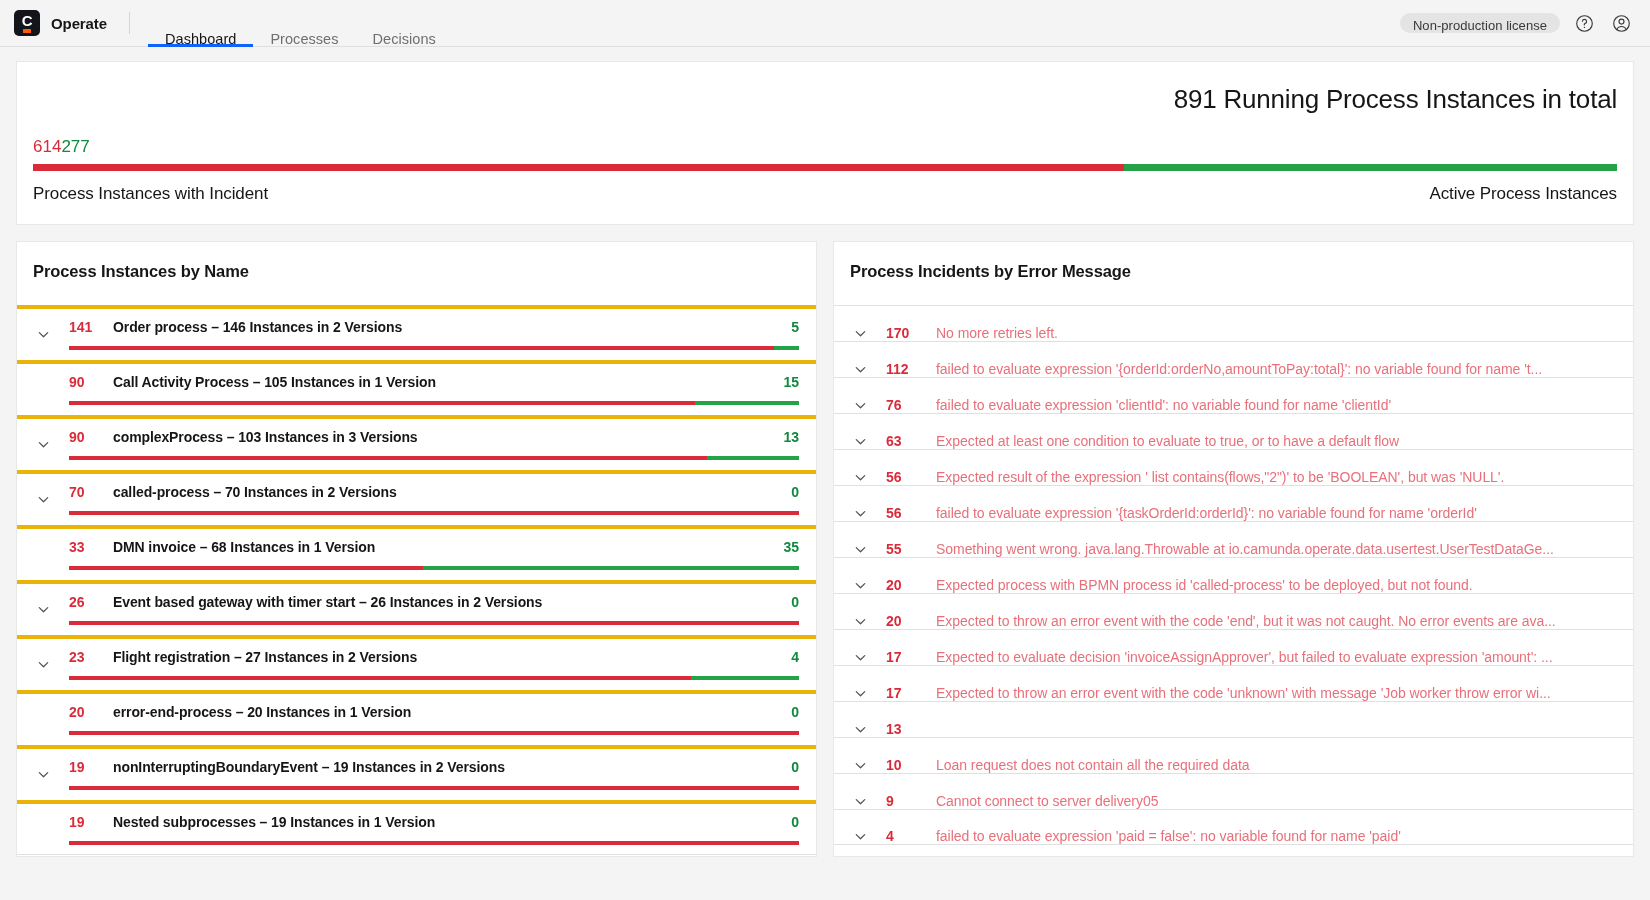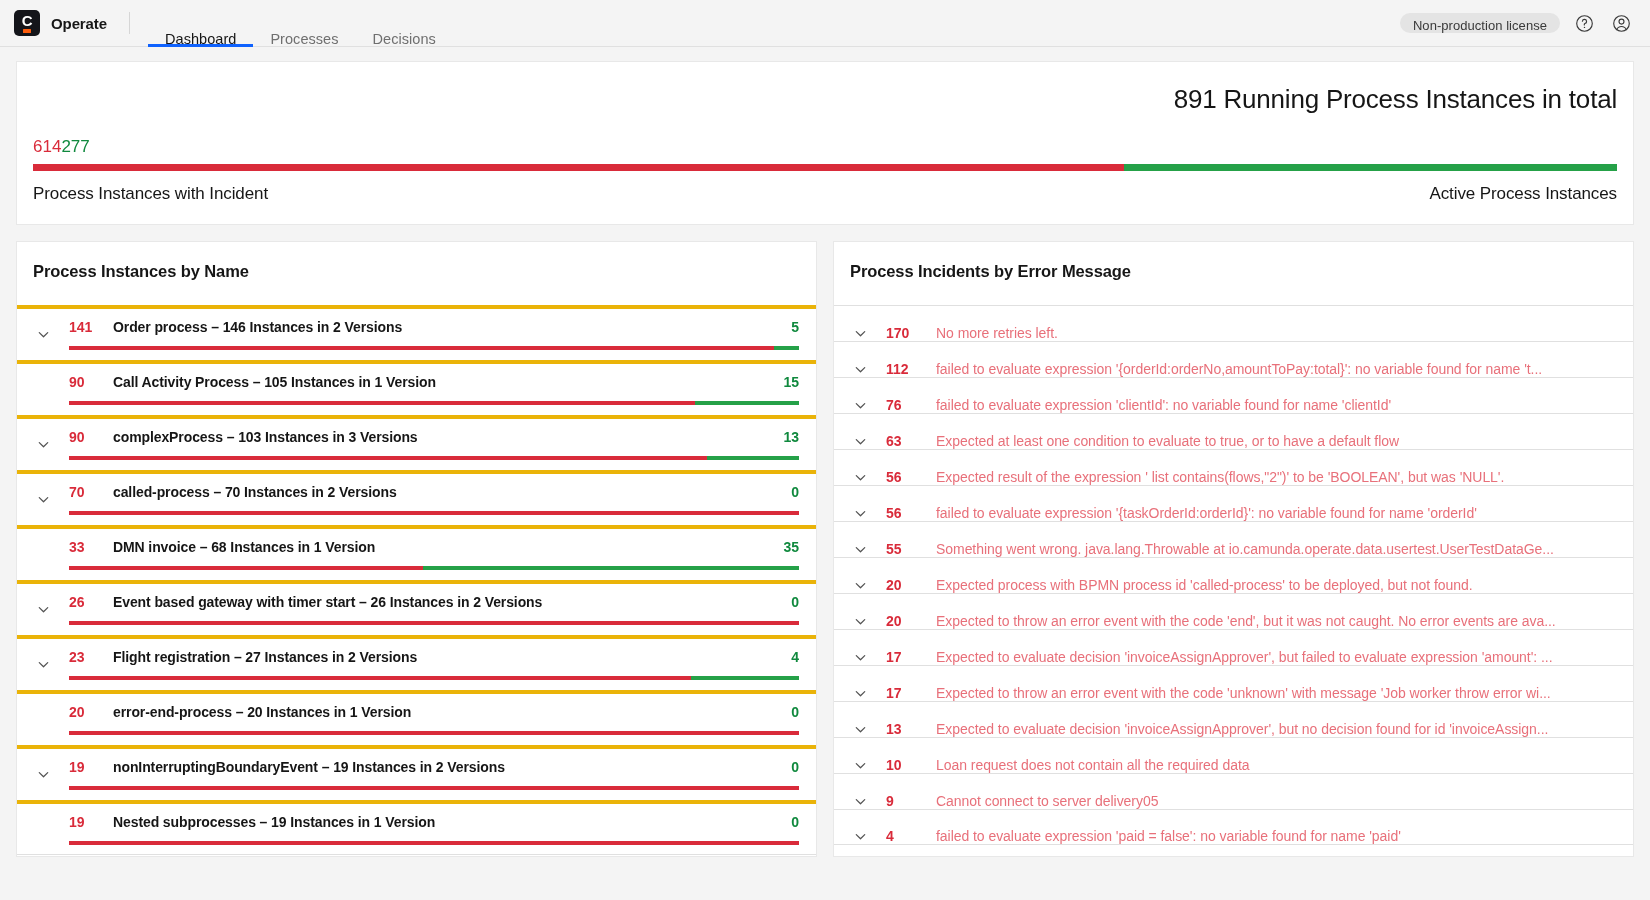--- a/index.html
+++ b/index.html
@@ -514,21 +514,20 @@
             <span class="inc-count">17</span>
             <span class="inc-msg">Expected to throw an error event with the code 'unknown' with message 'Job worker throw error wi...</span>
           </div>
           <div class="inc-row">
             <div class="inc-chev">
               <svg width="15" height="15" viewBox="0 0 16 16" fill="none" stroke="currentColor" stroke-width="1.3" stroke-linecap="round" stroke-linejoin="round">
                 <path d="M3.5 6 L8 10.4 L12.5 6"></path>
               </svg>
             </div>
             <span class="inc-count">13</span>
-            <span class="inc-msg">Expected to evaluate decision 'invoiceAssignApprover', but no decision found for id 'invoiceAssign...</span>
           </div>
           <div class="inc-row">
             <div class="inc-chev">
               <svg width="15" height="15" viewBox="0 0 16 16" fill="none" stroke="currentColor" stroke-width="1.3" stroke-linecap="round" stroke-linejoin="round">
                 <path d="M3.5 6 L8 10.4 L12.5 6"></path>
               </svg>
             </div>
             <span class="inc-count">10</span>
             <span class="inc-msg">Loan request does not contain all the required data</span>
           </div>

